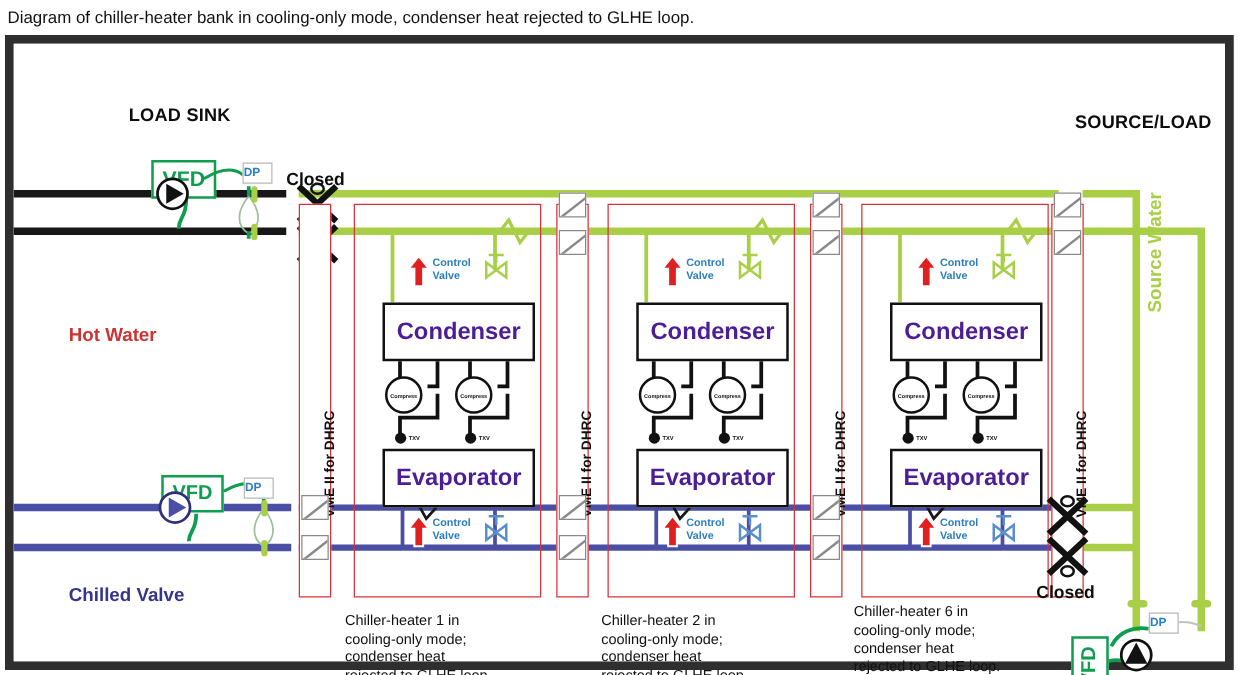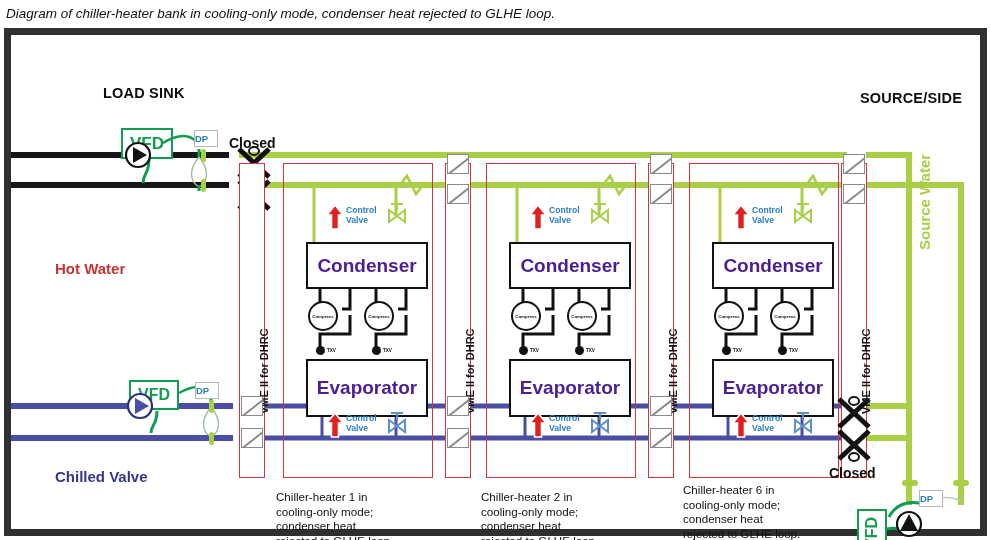--- a/index.html
+++ b/index.html
@@ -1,21 +1,21 @@
 <!DOCTYPE html>
 <html><head>
 <meta charset="utf-8">
 <style>
   html,body{margin:0;padding:0;background:#ffffff;}
   body{font-family:"Liberation Sans",sans-serif;}
   #page{position:relative;width:991px;height:540px;overflow:hidden;background:#fff;}
 
   
   #caption{position:absolute;left:6px;top:4px;width:900px;height:20px;
-    font-size:13.5px;color:#111;white-space:nowrap;line-height:20px;font-style:italic;}
+    font-size:13.5px;color:#111;white-space:nowrap;line-height:20px;}
 
   
   #frame{position:absolute;left:4px;top:28px;width:983px;height:508px;
     border:7px solid #2f2f2f;box-sizing:border-box;background:#fff;}
   #inner{position:absolute;left:0;top:0;right:0;bottom:0;background:#fff;}
 
   
   .side-title{position:absolute;font-weight:bold;font-size:14.5px;color:#0d0d0d;
     letter-spacing:.2px;white-space:nowrap;}
   #load-side{left:92px;top:50px;}
@@ -35,21 +35,21 @@
   .pipe{position:absolute;}
   .p-green{background:#a9cf46;}
 
   
   .chiller{position:absolute;top:128px;width:150px;height:315px;
     border:1.6px solid #d8323a;box-sizing:border-box;background:transparent;}
   .unit-box{position:absolute;border:2.5px solid #111;background:#fff;
     box-sizing:border-box;display:flex;align-items:center;justify-content:center;
     font-weight:bold;font-size:19px;color:#4c1d95;}
   .condenser{left:22px;top:78px;width:122px;height:47px;}
-  .evaporator{left:22px;top:195px;width:122px;height:58px;}
+  .evaporator{left:22px;top:195px;width:122px;height:47px;}
 
   
   .compressor{position:absolute;width:30px;height:30px;border-radius:50%;
     border:2.5px solid #111;background:#fff;box-sizing:border-box;
     display:flex;align-items:center;justify-content:center;
     font-size:4.4px;color:#111;font-weight:bold;}
   .txv-dot{position:absolute;width:9px;height:9px;border-radius:50%;
     background:#111;}
   .txv-label{position:absolute;font-size:4.6px;font-weight:bold;color:#111;}
 
@@ -102,21 +102,21 @@
 <body>
 
 <div id="page">
 
   <div id="caption">Diagram of chiller-heater bank in cooling-only mode, condenser heat rejected to GLHE loop.</div>
 
   <div id="frame">
     <div id="inner">
 
       <div class="side-title" id="load-side">LOAD SINK</div>
-      <div class="side-title" id="source-sink">SOURCE/SIDE</div>
+      <div class="side-title" id="source-sink">SOURCE/LOAD</div>
 
       <div class="water-label" id="hot-water">Hot Water</div>
       <div class="water-label" id="chilled-water">Chilled Valve</div>
       <div id="source-water">Source Water</div>
 
       <svg width="983" height="508" style="position:absolute;left:0;top:0;">
 
         <g>
           <line x1="0" y1="120" x2="218" y2="120" stroke="#171717" stroke-width="6"></line>
           <line x1="0" y1="150" x2="218" y2="150" stroke="#171717" stroke-width="6"></line>

